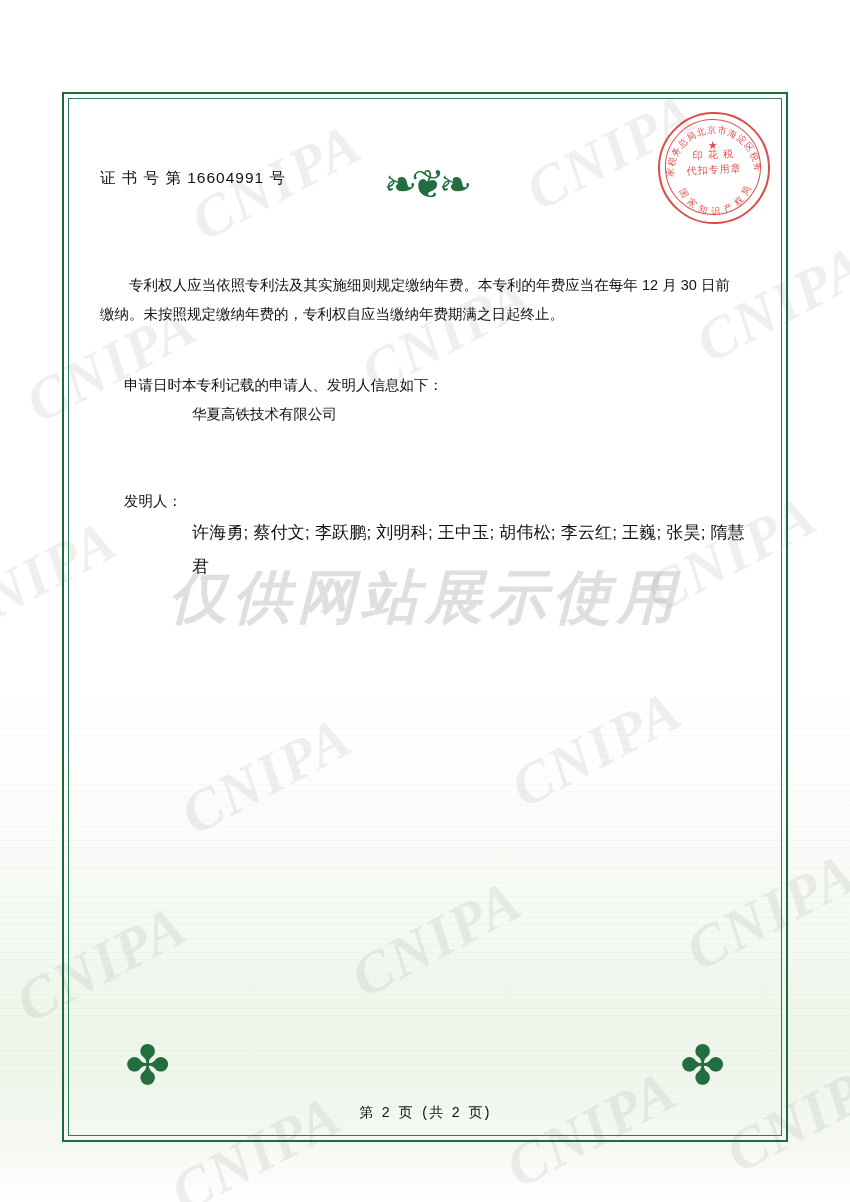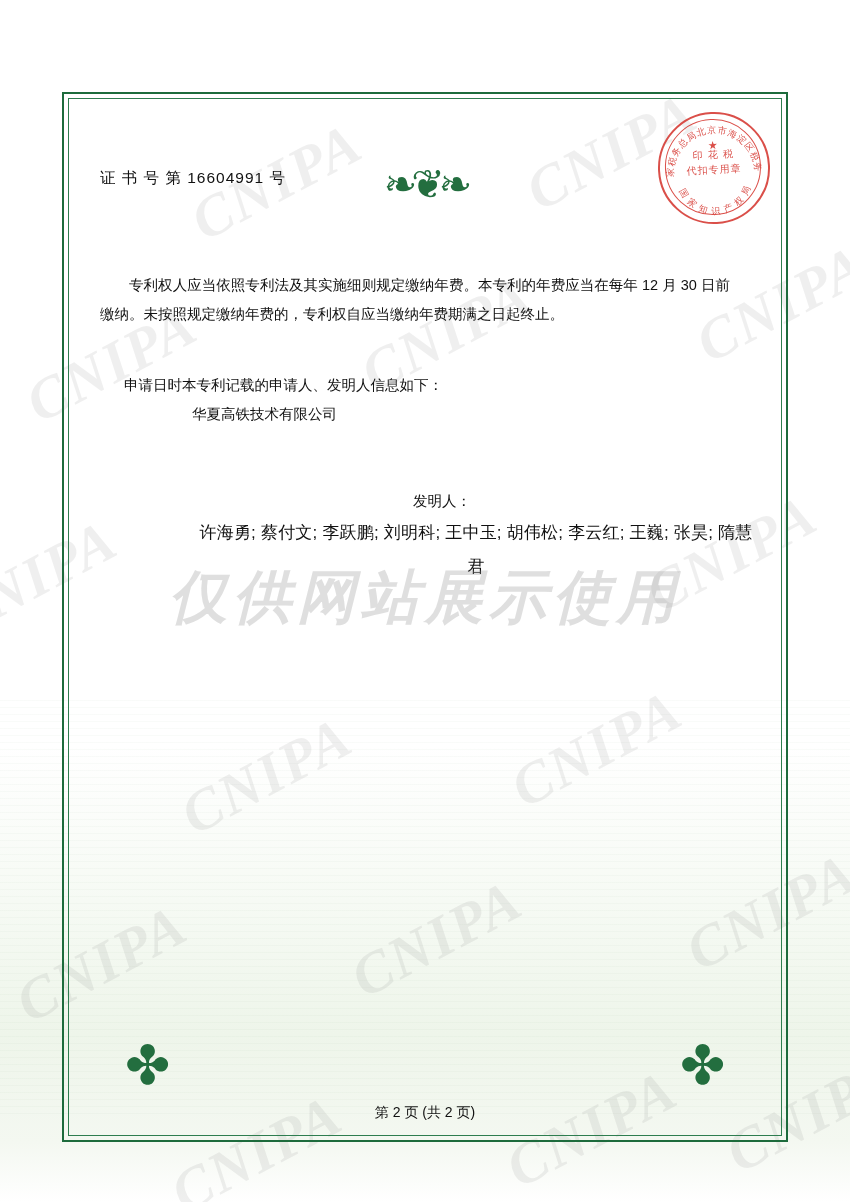--- a/index.html
+++ b/index.html
@@ -199,37 +199,36 @@
     font-size: 14.5px;
     line-height: 2.0;
   }
   .line-indent1 { padding-left: 24px; }
   .line-indent2 { padding-left: 92px; }
 
   .block-inventor {
     margin-top: 58px;
     font-size: 14.5px;
     line-height: 2.0;
-    text-align: center;
   }
   .inventor-names {
     padding-left: 92px;
     font-size: 17px;
     letter-spacing: 0.2px;
   }
 
   .footer {
     position: absolute;
     left: 0;
     right: 0;
     bottom: 80px;
     text-align: center;
     font-size: 14px;
     color: #111;
-    font-family: Liberation Sans, sans-serif;
+    font-family: Liberation Mono, monospace;
   }
 </style>
 </head>
 <body>
 
 <div class="page">
 
   <div class="texture"></div>
 
   <div id="wm-layer">

